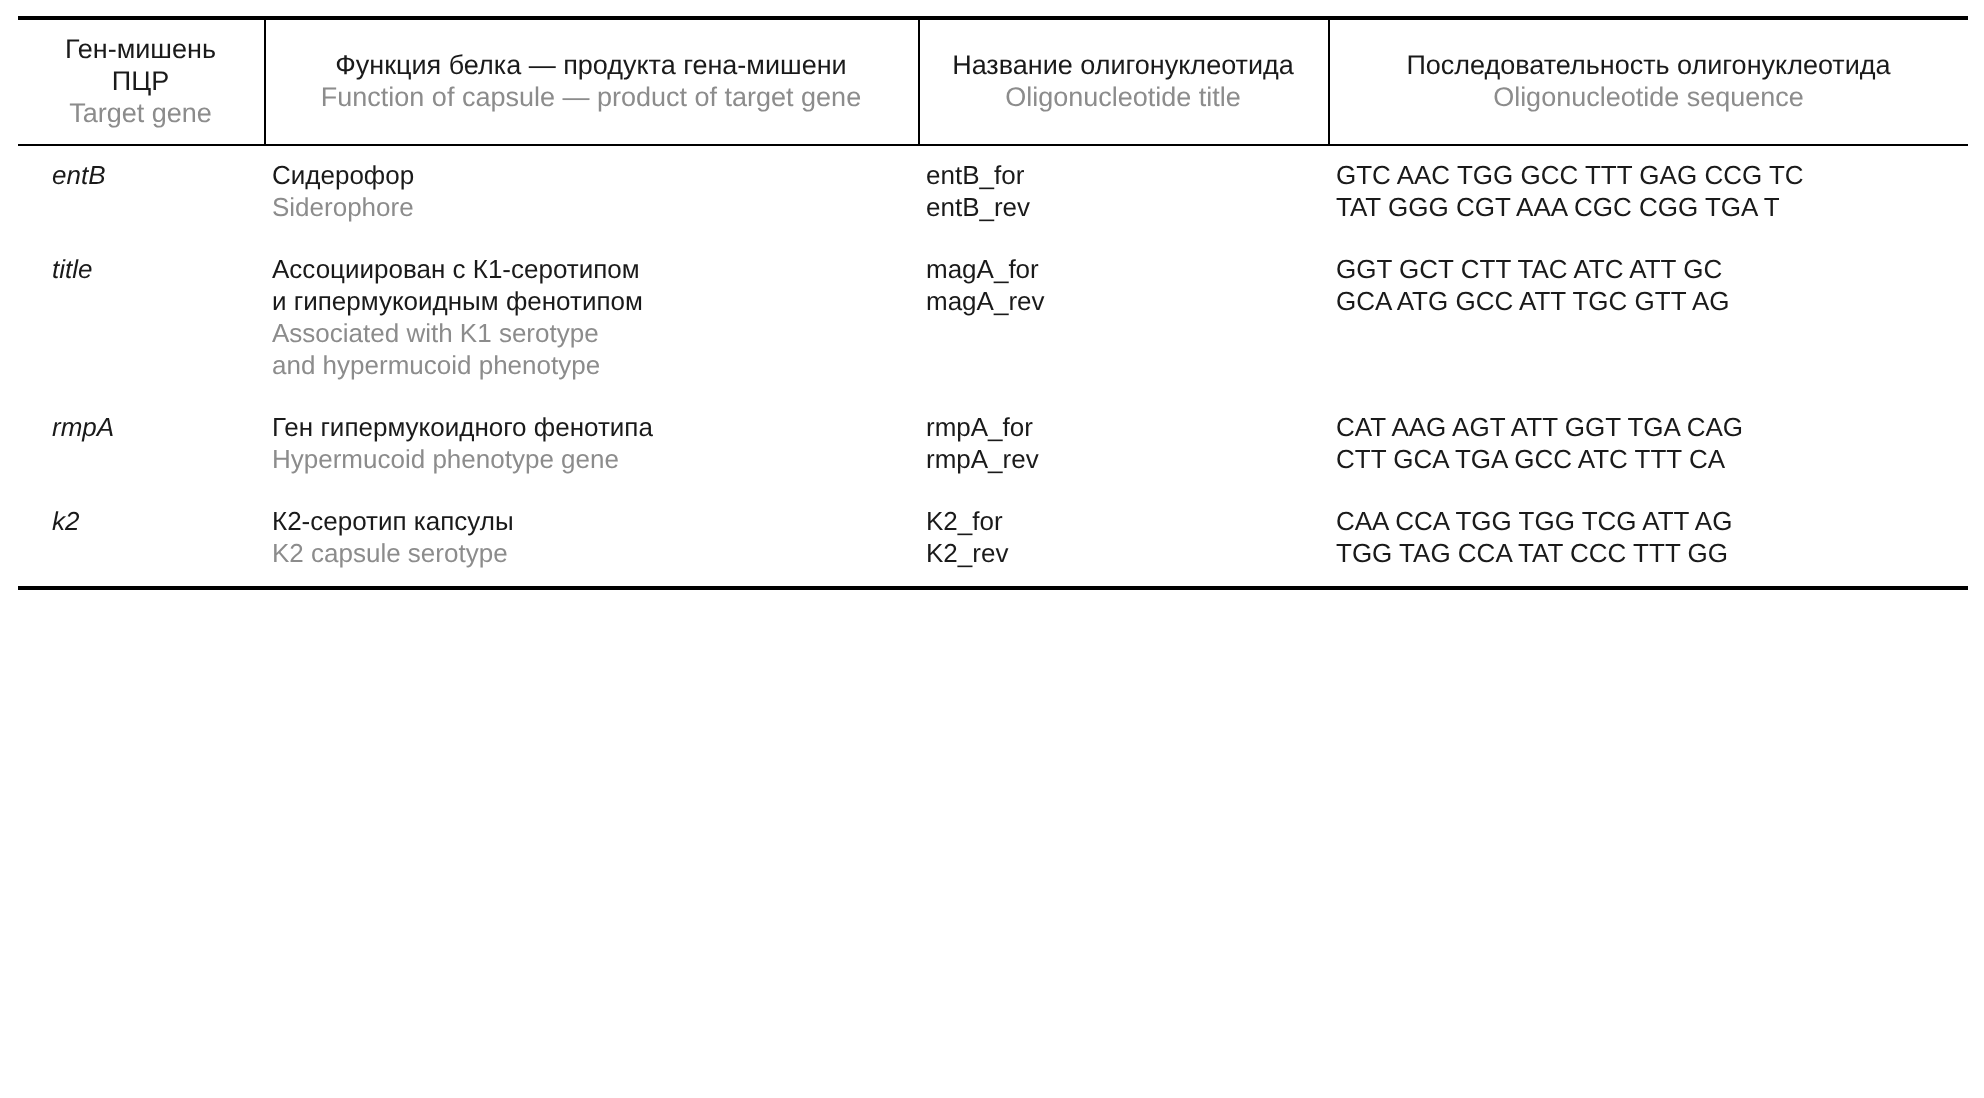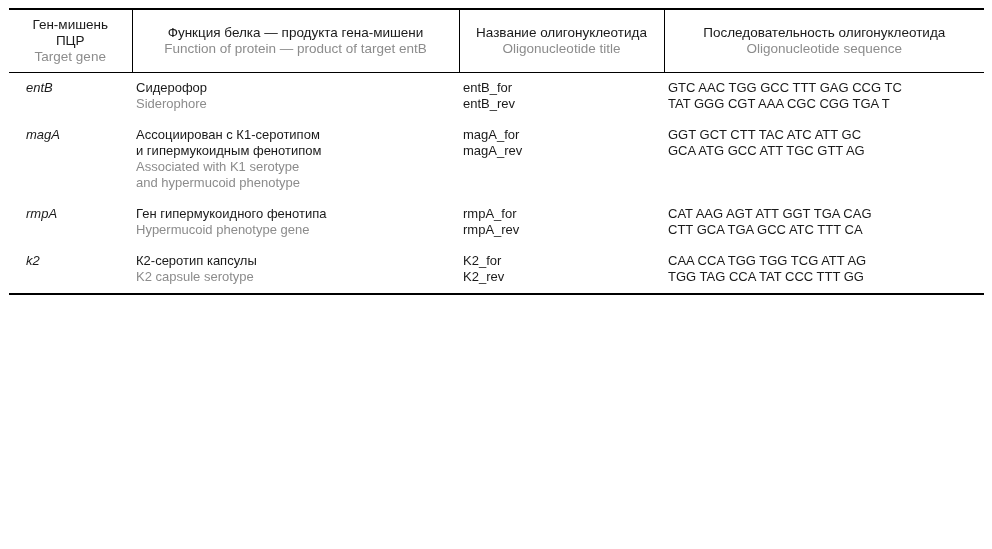--- a/index.html
+++ b/index.html
@@ -69,21 +69,21 @@
     </colgroup>
     <thead>
       <tr>
         <th>
           <div class="ru">Ген-мишень
 ПЦР</div>
           <div class="en">Target gene</div>
         </th>
         <th>
           <div class="ru">Функция белка — продукта гена-мишени</div>
-          <div class="en">Function of protein — product of target entB</div>
+          <div class="en">Function of capsule — product of target gene</div>
         </th>
         <th>
           <div class="ru">Название олигонуклеотида</div>
           <div class="en">Oligonucleotide title</div>
         </th>
         <th>
           <div class="ru">Последовательность олигонуклеотида</div>
           <div class="en">Oligonucleotide sequence</div>
         </th>
       </tr>
@@ -100,21 +100,21 @@
 entB_rev</td>
         <td class="seqs multiline">GTC AAC TGG GCC TTT GAG CCG TC
 TAT GGG CGT AAA CGC CGG TGA T</td>
       </tr>
 
 
 
 
 
       <tr>
-        <td class="gene">magA</td>
+        <td class="gene">title</td>
         <td class="fn">
           <div class="ru">Ассоциирован с К1-серотипом
 и гипермукоидным фенотипом</div>
           <div class="en">Associated with K1 serotype
 and hypermucoid phenotype</div>
         </td>
         <td class="titles multiline">magA_for
 magA_rev</td>
         <td class="seqs multiline">GGT GCT CTT TAC ATC ATT GC
 GCA ATG GCC ATT TGC GTT AG</td>

